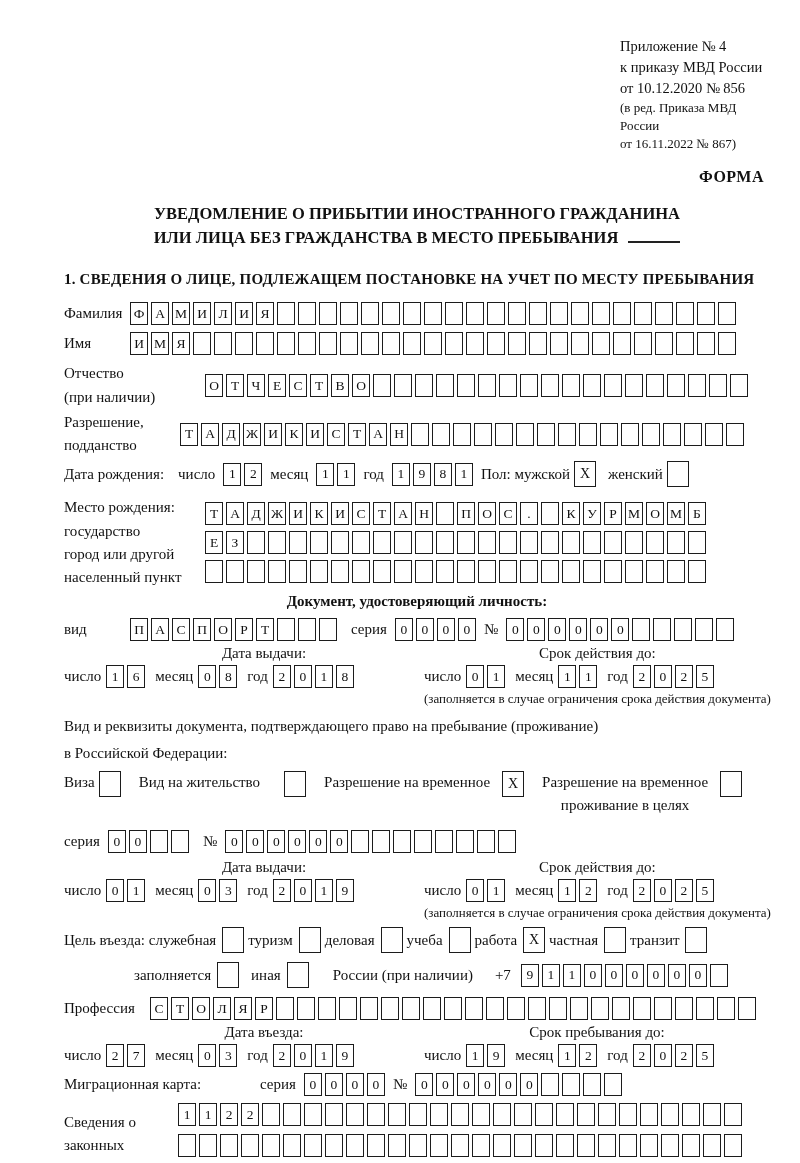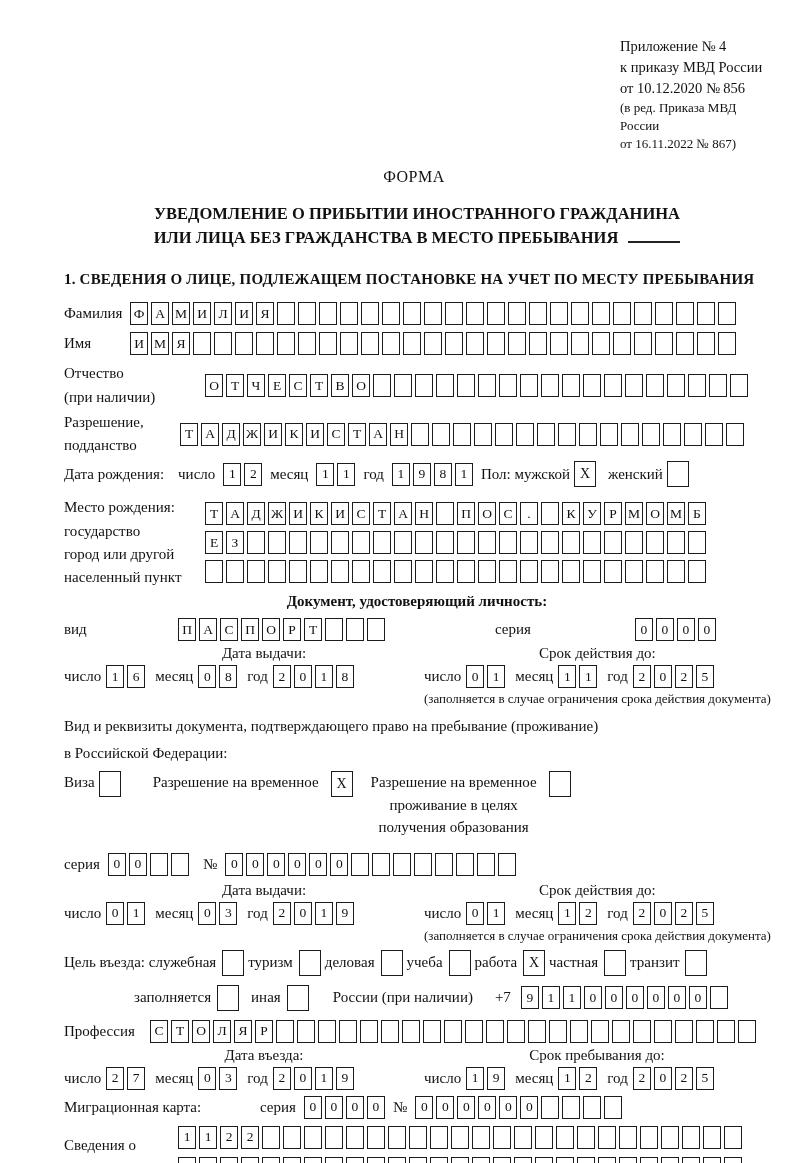--- a/index.html
+++ b/index.html
@@ -6,21 +6,21 @@
   body{
     width:800px;height:1163px;overflow:hidden;position:relative;
     font-family:"Liberation Serif","DejaVu Serif",serif;
     color:#111;-webkit-font-smoothing:antialiased;
   }
   .page{padding:36px 30px 0 64px;box-sizing:border-box;}
 
   
   .annex{margin-left:556px;font-size:14.5px;line-height:1.45;}
   .annex-note{font-size:13px;line-height:1.4;}
-  .forma{ text-align:center;padding-right:6px;font-weight:normal;font-size:16px;margin-top:14px;letter-spacing:.5px;}
+  .forma{ text-align:right;padding-right:6px;font-weight:bold;font-size:16px;margin-top:14px;letter-spacing:.5px;}
 
   
   .title{text-align:center;font-weight:bold;font-size:16.5px;line-height:1.45;margin-top:16px;}
   .blank{display:inline-block;width:52px;border-bottom:2px solid #222;height:14px;margin-left:10px;}
   .sec-heading{font-weight:bold;font-size:15px;margin-top:22px;margin-bottom:14px;letter-spacing:.2px;}
 
   
   .row{display:flex;align-items:center;margin-bottom:7px;}
   .row.top{align-items:center;}
   .lbl{font-size:15px;white-space:nowrap;flex-shrink:0;}
@@ -346,21 +346,21 @@
           <span class="cell"></span>
           <span class="cell"></span>
           <span class="cell"></span>
           <span class="cell"></span>
         </div>
     </span>
   </div>
 
   <div class="doc-heading">Документ, удостоверяющий личность:</div>
 
-  <div class="row" style="margin-bottom:4px;gap:48px;">
+  <div class="row" style="margin-bottom:4px;">
     <span class="lbl w66">вид</span>
     <span class="cellrow">
         <span class="cell">П</span>
         <span class="cell">А</span>
         <span class="cell">С</span>
         <span class="cell">П</span>
         <span class="cell">О</span>
         <span class="cell">Р</span>
         <span class="cell">Т</span>
         <span class="cell"></span>
@@ -446,34 +446,38 @@
     <div>Вид и реквизиты документа, подтверждающего право на пребывание (проживание)</div>
     <div>в Российской Федерации:</div>
   </div>
 
   <div class="permit-row">
     <span class="permit-item">
       <span class="txt">Виза</span>
       <span class="checkbox"></span>
     </span>
     <span class="gap14"></span>
+    <span class="permit-item">
+      <span class="txt">Вид на жительство</span>
+      <span class="gap20"></span>
+      <span class="checkbox"></span>
+    </span>
     <span class="gap14"></span>
     <span class="permit-item">
       <span class="txt center-multiline">
         <div>Разрешение на временное</div>
       </span>
       <span class="gap8"></span>
       <span class="checkbox">X</span>
     </span>
     <span class="gap14"></span>
     <span class="permit-item">
       <span class="txt center-multiline">
         <div>Разрешение на временное</div>
         <div>проживание в целях</div>
-        <div>получения образования</div>
       </span>
       <span class="gap8"></span>
       <span class="checkbox"></span>
     </span>
   </div>
 
   <div class="row" style="margin-bottom:6px;">
     <span class="lbl">серия</span>
       <span class="gap8"></span>
     <span class="cellrow">

